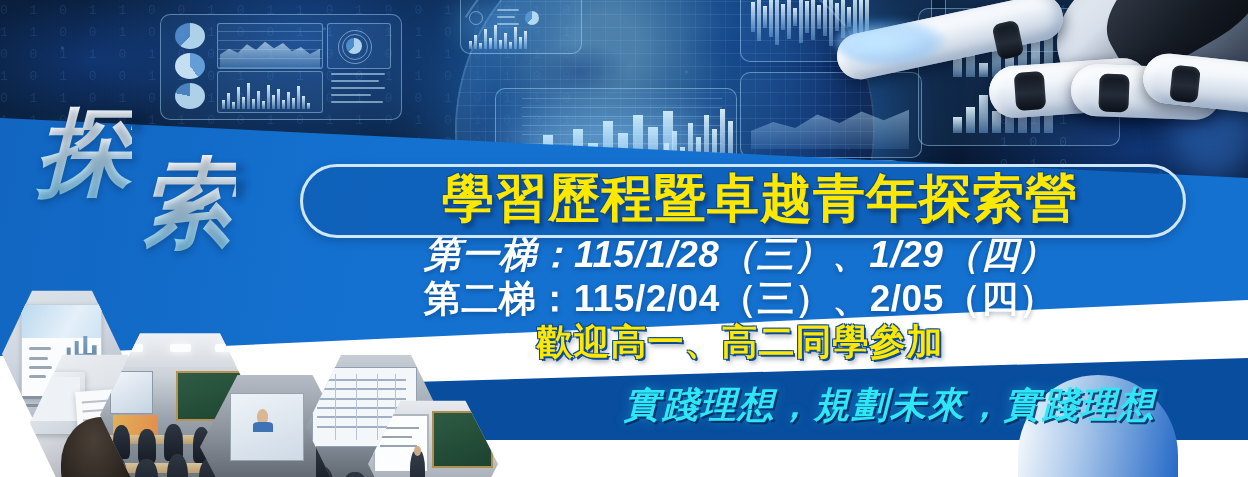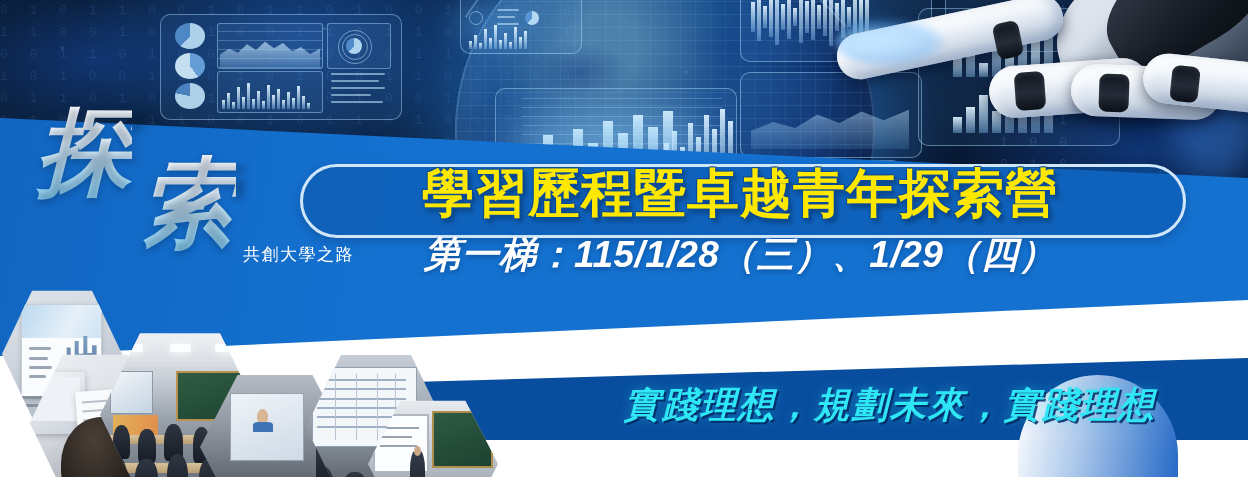--- a/index.html
+++ b/index.html
@@ -187,24 +187,25 @@
   .title-pill{
     position:absolute;left:300px;top:164px;width:880px;height:68px;
     border:3px solid #cfe6fb;border-radius:38px;
     background:rgba(11,86,170,.55);
     box-shadow:0 3px 10px rgba(3,25,60,.25);
   }
   .title-text{
     position:absolute;left:304px;top:168px;width:872px;height:60px;
     display:flex;align-items:center;justify-content:center;
     color:#ffe800;
-    font-family:Liberation Mono, monospace;
+    font-family:Liberation Sans, sans-serif;
     font-weight:700;font-size:52px;letter-spacing:1px;line-height:1;
     text-shadow:2px 2px 0 #0a4a96, -1px -1px 0 #0a4a96, 1px -1px 0 #0a4a96, -1px 1px 0 #0a4a96, 3px 4px 5px rgba(2,20,48,.45);
     white-space:nowrap;
+    padding-left:20px;
   }
 
   .date-line{
     position:absolute;left:300px;width:880px;
     color:#ffffff;font-weight:700;font-size:37px;line-height:42px;
     letter-spacing:.5px;text-align:center;white-space:nowrap;
     text-shadow:0 2px 5px rgba(3,25,60,.35);
     font-family:"Liberation Sans","DejaVu Sans",sans-serif;
   }
   .date-1{top:234px;font-style:italic;}
@@ -622,23 +623,24 @@
       <div class="sp"></div>
         <div class="sp-h"></div>
 
     </div>
   </div>
 
   <div class="logo-tan">探</div>
   <div class="logo-suo">索</div>
 
   <div class="tagline">
-    <span class="l2">共創大學之路</span>
   </div>
 
   <div class="title-pill"></div>
   <div class="title-text">學習歷程暨卓越青年探索營</div>
 
   <div class="date-line date-1">第一梯：115/1/28（三）、1/29（四）</div>
-
+  <div class="date-line date-2">第二梯：115/2/04（三）、2/05（四）</div>
+
+  <div class="welcome">歡迎高一、高二同學參加</div>
   <div class="slogan">實踐理想，規劃未來，實踐理想</div>
 
 </div>
 
 </body></html>

